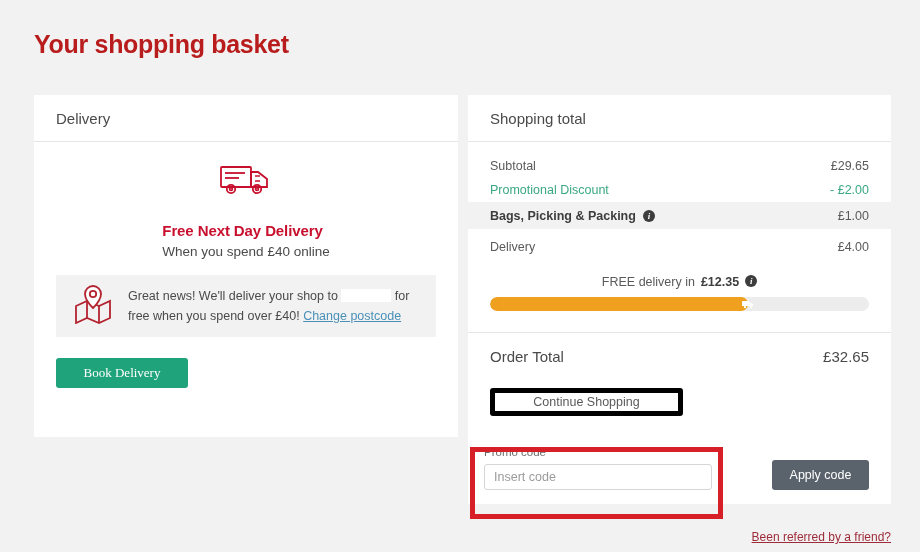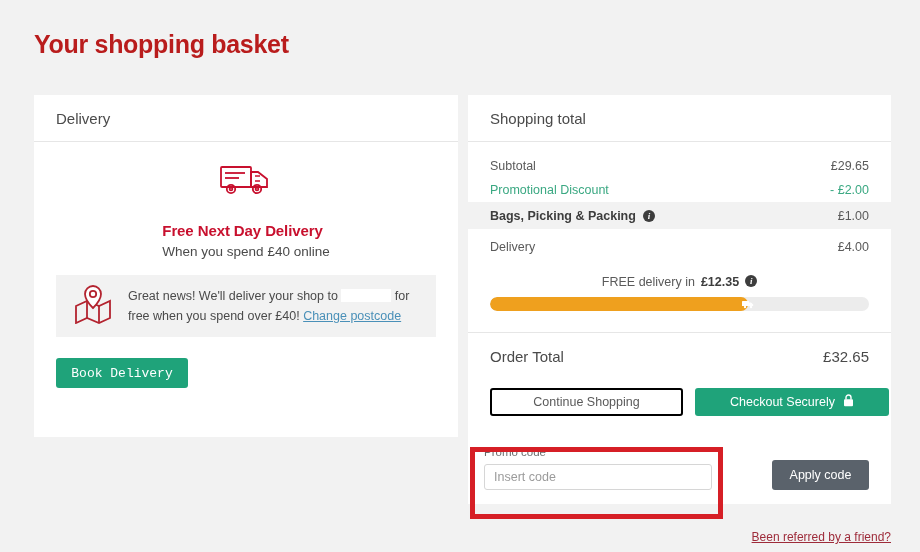--- a/index.html
+++ b/index.html
@@ -53,21 +53,21 @@
     display: inline-block; width: 50px; height: 13px;
     background: #ffffff; vertical-align: -2px;
   }
   .link-postcode {
     color: #4a90b8; text-decoration: underline; cursor: pointer;
   }
 
   .book-btn {
     margin-top: 21px; width: 132px; height: 30px;
     background: #1fa37a; color: #ffffff; border: none; border-radius: 3px;
-    font-family: Liberation Mono, monospace; font-size: 13px;
+    font-family: Liberation Serif, serif; font-size: 13px;
     cursor: pointer;
   }
 
   
   .totals { padding: 0; }
   .trow {
     display: flex; justify-content: space-between; align-items: center;
     padding: 0 22px; height: 24px; font-size: 12.5px; color: #5a5a5a;
   }
   .trow.first { margin-top: 12px; }
@@ -111,21 +111,21 @@
   .order-total {
     display: flex; justify-content: space-between; align-items: center;
     padding: 0 22px; height: 46px; font-size: 15px; color: #4a4a4a;
   }
 
   .btn-row {
     display: flex; gap: 12px; padding: 0 22px; margin-top: 9px;
   }
   .btn-continue {
     flex: 0 0 193px; height: 28px; background: #ffffff;
-    border: 2px solid #000000; border-radius: 3px;
+    border: 5px solid #000000; border-radius: 3px;
     font-family: "Liberation Sans", sans-serif;
     font-size: 12.5px; color: #5a5a5a; cursor: pointer;
   }
   .btn-checkout {
     flex: 0 0 194px; height: 28px; background: #1fa37a; border: none;
     border-radius: 3px; color: #ffffff; cursor: pointer;
     font-family: "Liberation Sans", sans-serif; font-size: 12.5px;
     display: flex; align-items: center; justify-content: center; gap: 8px;
   }
 
@@ -266,29 +266,20 @@
 
       <div class="divider-top"></div>
 
       <div class="order-total">
         <span>Order Total</span>
         <span>£32.65</span>
       </div>
 
       <div class="btn-row">
         <button class="btn-continue">Continue Shopping</button>
-        <button class="btn-checkout">
-          <span>Checkout Securely</span>
-          <span>
-            <svg width="11" height="13" viewBox="0 0 11 13" fill="#ffffff">
-              <path d="M3 5.5 V3.5 a2.5 2.5 0 0 1 5 0 V5.5" fill="none" stroke="#ffffff" stroke-width="1.4"></path>
-              <rect x="1" y="5.2" width="9" height="7" rx="1"></rect>
-            </svg>
-          </span>
-        </button>
       </div>
     </div>
   </div>
 
   <div class="card" id="promo-card">
     <div class="promo-inner">
       <div class="promo-field">
         <div class="promo-label">Promo code</div>
         <input class="promo-input" type="text" placeholder="Insert code" style="">
       </div>

